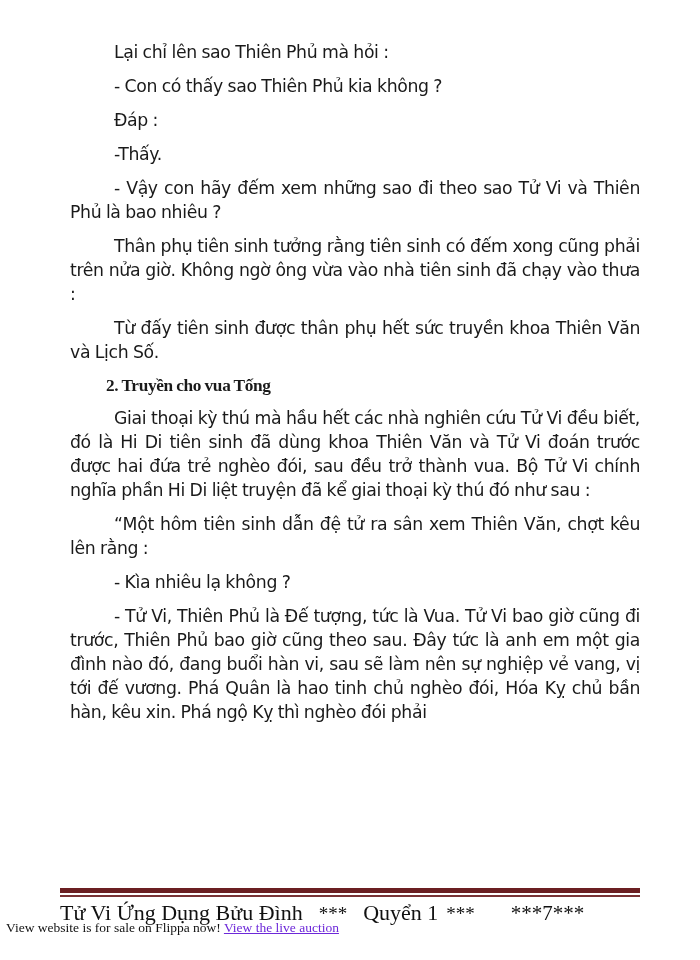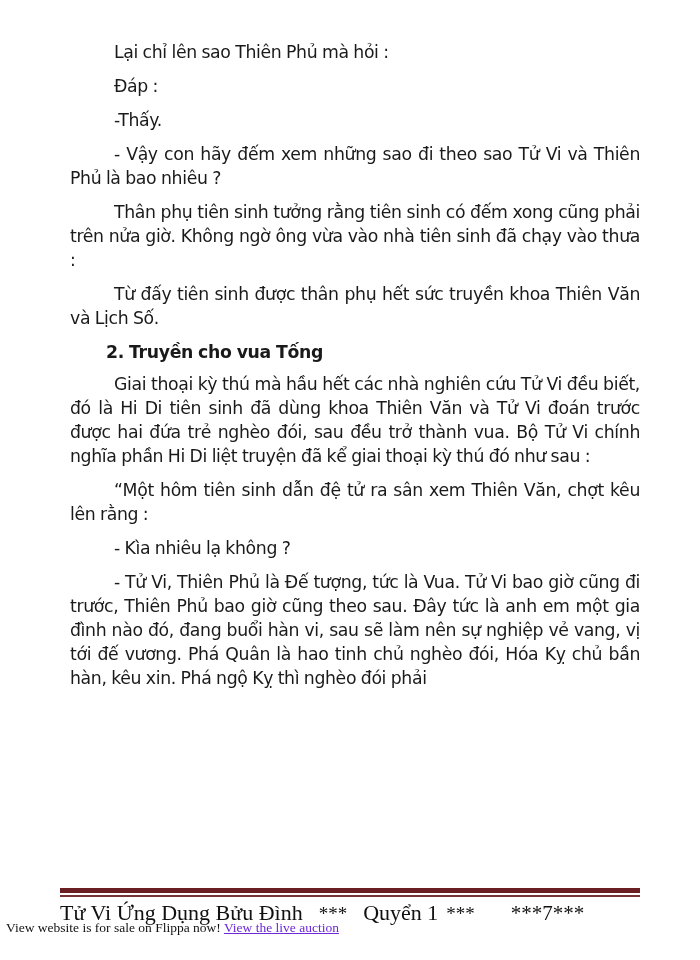--- a/index.html
+++ b/index.html
@@ -28,20 +28,21 @@
     .para {
       margin: 0 0 10px 8px;
       text-align: justify;
       text-indent: 44px;
     }
     .heading {
       margin: 0 0 8px 0;
       text-indent: 44px;
       font-weight: bold;
       font-size: 17.3px;
+      font-family: Liberation Serif, serif;
     }
     .separator {
       position: absolute;
       left: 60px;
       top: 888px;
       width: 580px;
     }
     .sep-thick {
       height: 5px;
       background: #6b1f22;
@@ -86,20 +87,21 @@
     .sale-banner a {
       color: #6d28d9;
       text-decoration: underline;
     }
   </style>
 </head>
 <body>
 
 <div class="page">
   <p class="para">Lại chỉ lên sao Thiên Phủ mà hỏi :</p>
+  <p class="para">- Con có thấy sao Thiên Phủ kia không ?</p>
   <p class="para">Đáp :</p>
   <p class="para">-Thấy.</p>
   <p class="para">- Vậy con hãy đếm xem những sao đi theo sao Tử Vi và Thiên Phủ là bao nhiêu ?</p>
   <p class="para">Thân phụ tiên sinh tưởng rằng tiên sinh có đếm xong cũng phải trên nửa giờ. Không ngờ ông vừa vào nhà tiên sinh đã chạy vào thưa :</p>
   <p class="para">Từ đấy tiên sinh được thân phụ hết sức truyền khoa Thiên Văn và Lịch Số.</p>
   <h2 class="heading">2. Truyền cho vua Tống</h2>
   <p class="para">Giai thoại kỳ thú mà hầu hết các nhà nghiên cứu Tử Vi đều biết, đó là Hi Di tiên sinh đã dùng khoa Thiên Văn và Tử Vi đoán trước được hai đứa trẻ nghèo đói, sau đều trở thành vua. Bộ Tử Vi chính nghĩa phần Hi Di liệt truyện đã kể giai thoại kỳ thú đó như sau :</p>
   <p class="para">“Một hôm tiên sinh dẫn đệ tử ra sân xem Thiên Văn, chợt kêu lên rằng :</p>
   <p class="para">- Kìa nhiêu lạ không ?</p>
   <p class="para">- Tử Vi, Thiên Phủ là Đế tượng, tức là Vua. Tử Vi bao giờ cũng đi trước, Thiên Phủ bao giờ cũng theo sau. Đây tức là anh em một gia đình nào đó, đang buổi hàn vi, sau sẽ làm nên sự nghiệp vẻ vang, vị tới đế vương. Phá Quân là hao tinh chủ nghèo đói, Hóa Kỵ chủ bần hàn, kêu xin. Phá ngộ Kỵ thì nghèo đói phải</p>

